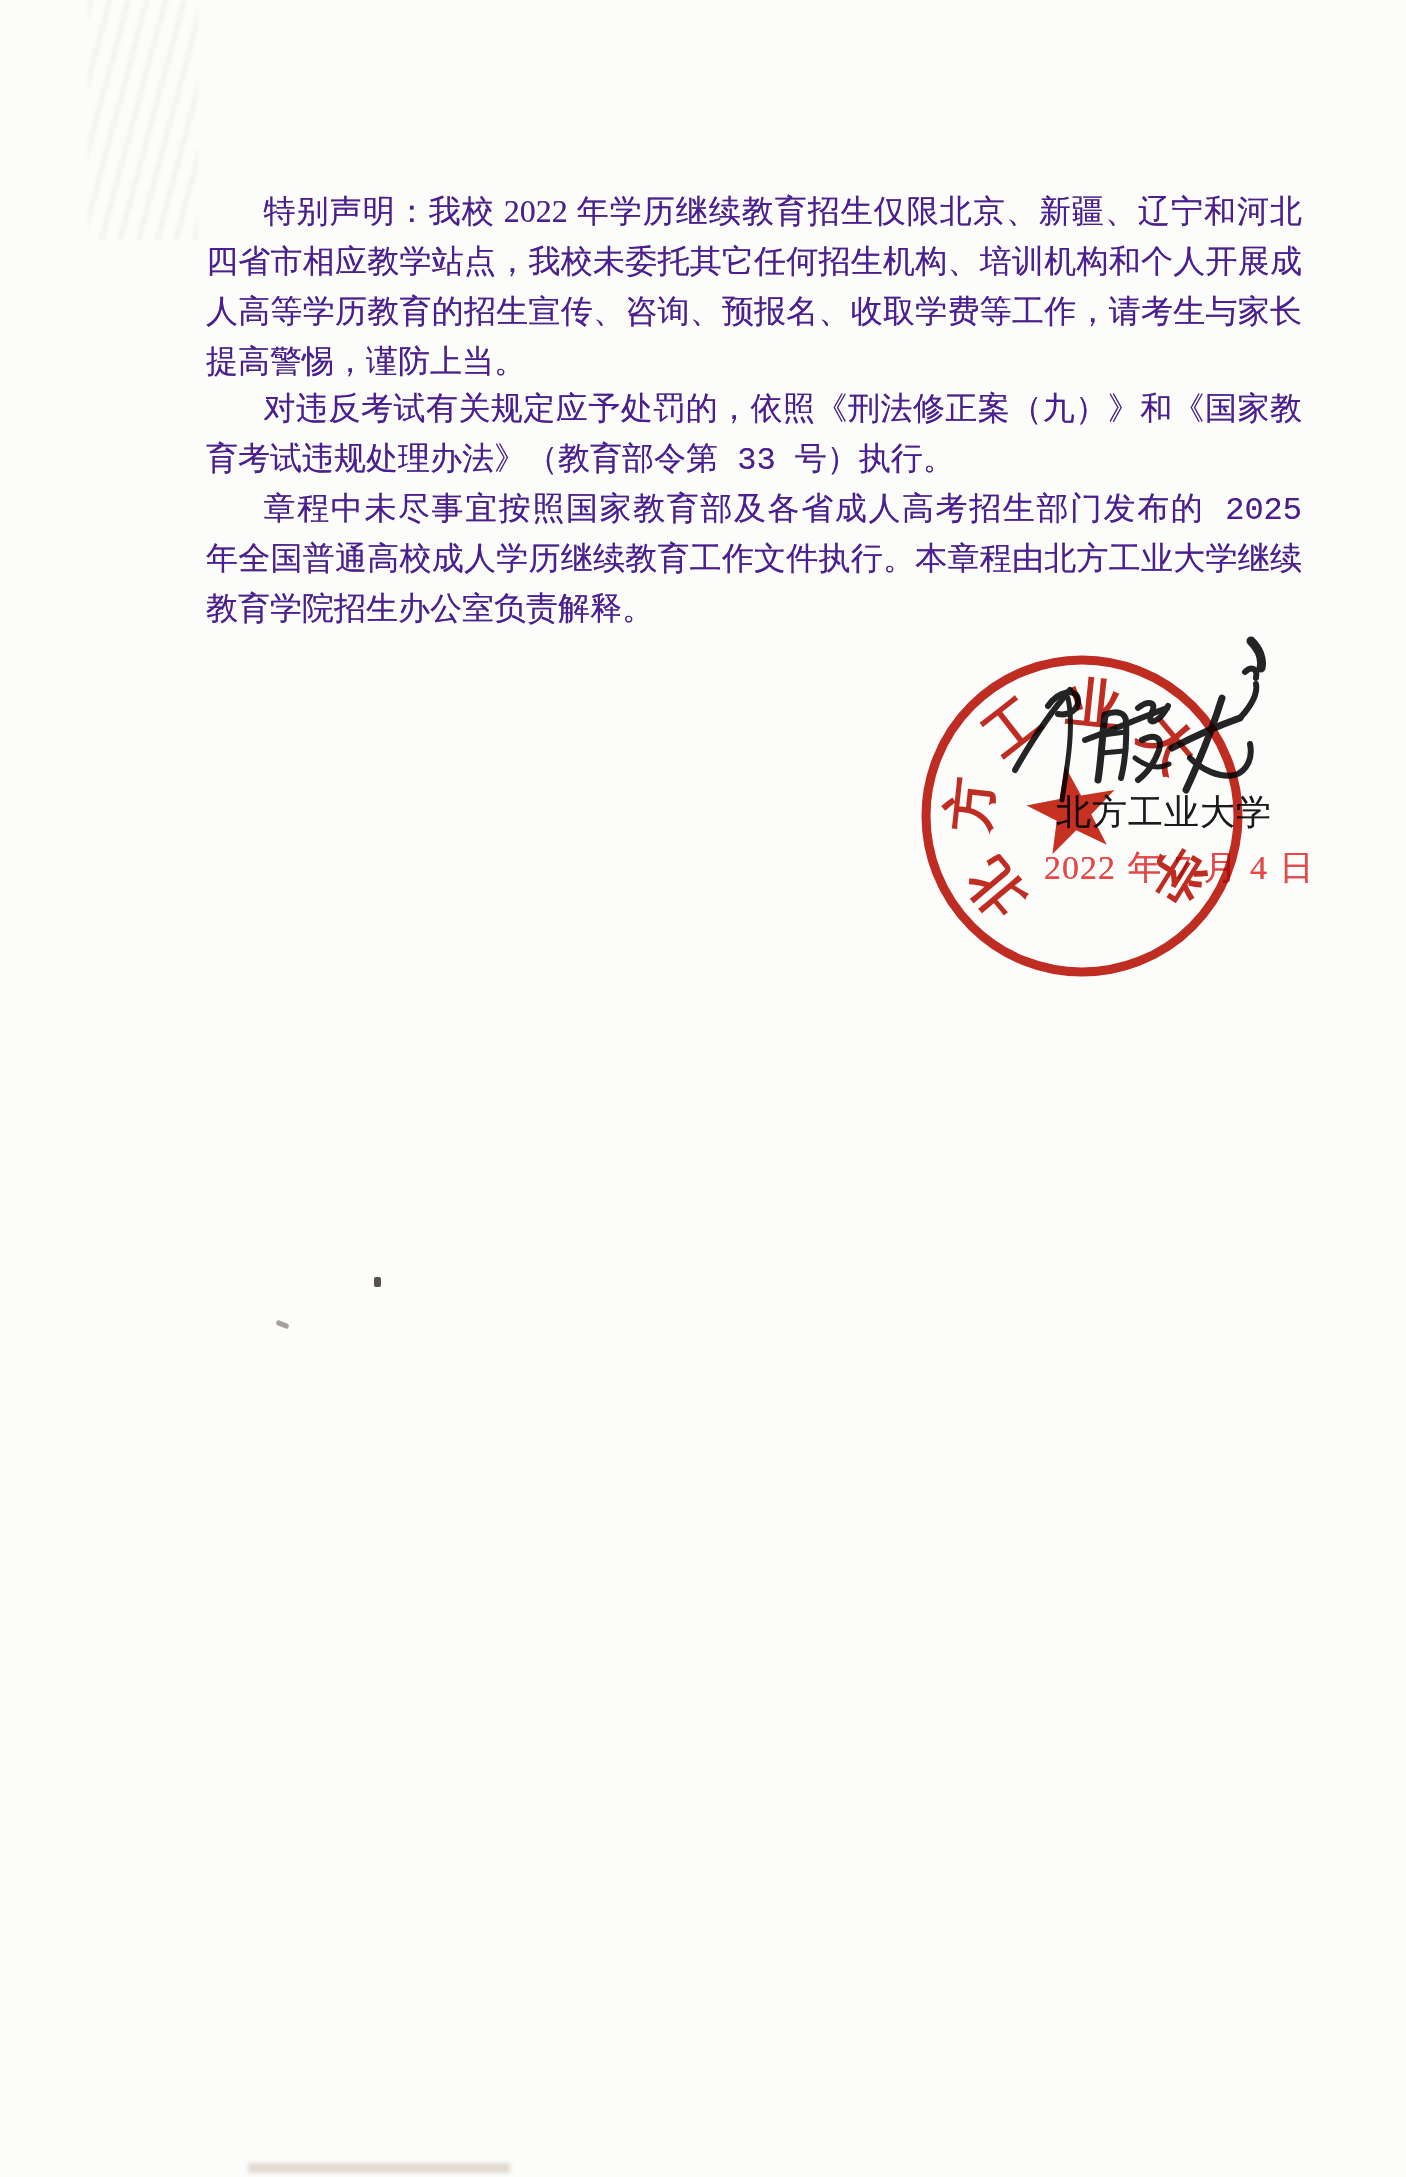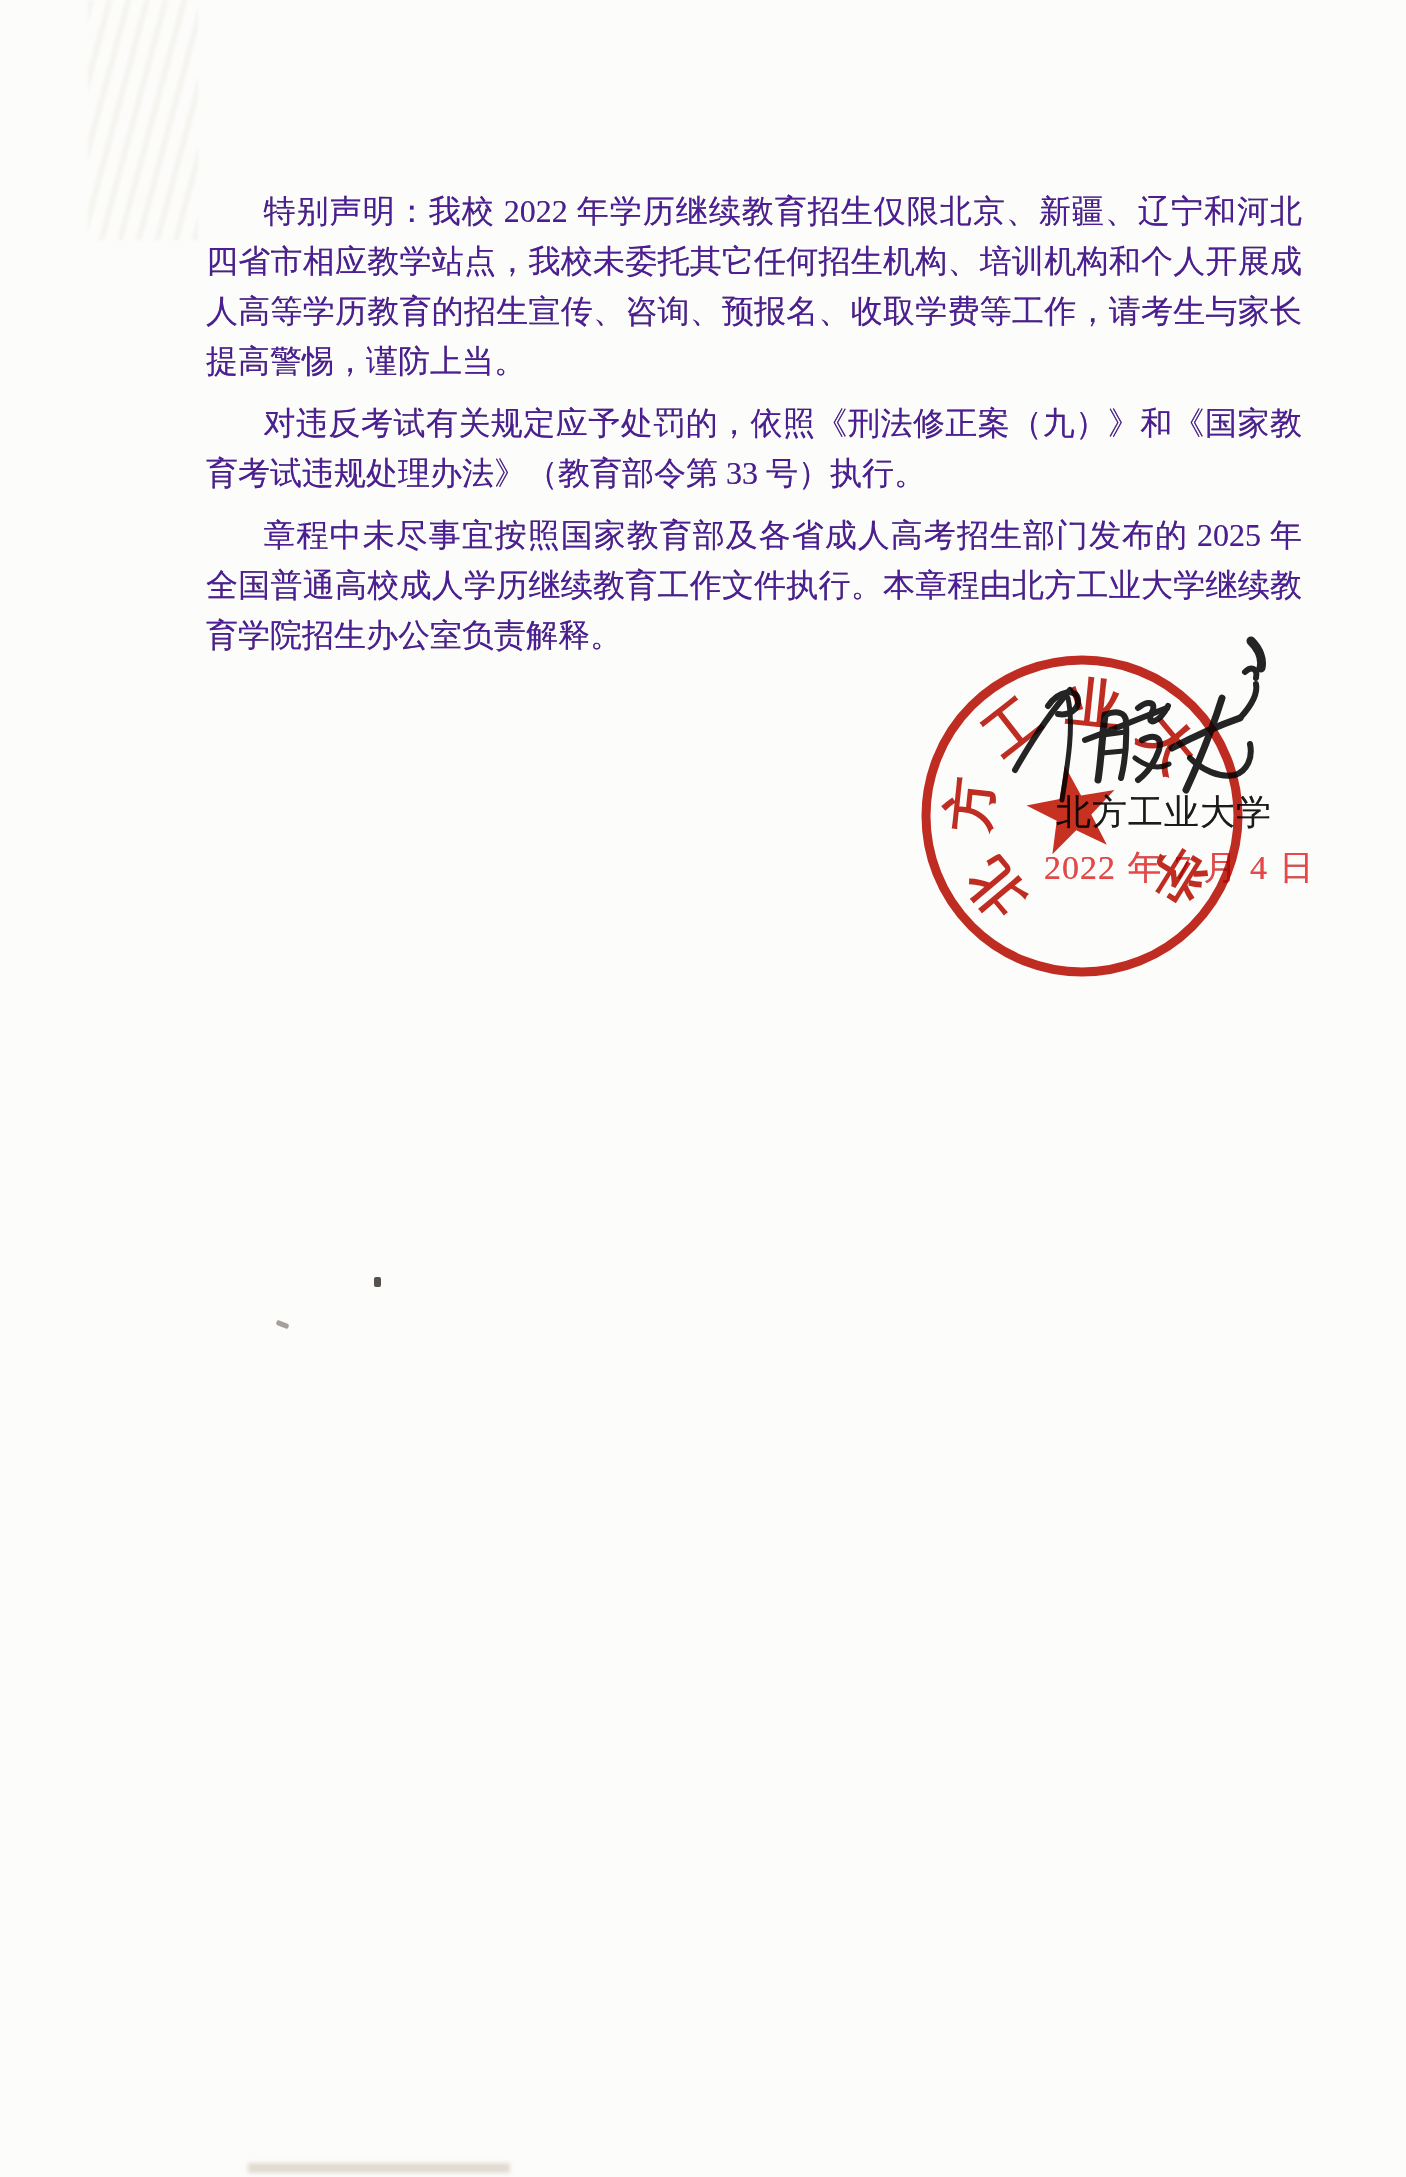--- a/index.html
+++ b/index.html
@@ -14,21 +14,21 @@
   
   .content{
     position:absolute;
     left:206px;top:186px;width:1096px;
     font-size:32px;line-height:50px;
     color:#4c1d95;
     text-align:justify;
     text-shadow:0 0 0.6px rgba(40,35,30,0.55);
   }
   .content p{margin:0;text-indent:1.8em;}
-  .content p + p{margin-top:12px;}
+  .content p + p{font-family:Liberation Mono, monospace;}
 
   
   .stamp-org{
     position:absolute;left:1056px;top:789px;
     font-size:35px;letter-spacing:1px;color:#1b1b1b;
     text-shadow:0 0 0.5px rgba(0,0,0,0.5);
     white-space:nowrap;
   }
   .stamp-date{
     position:absolute;left:1044px;top:845px;

